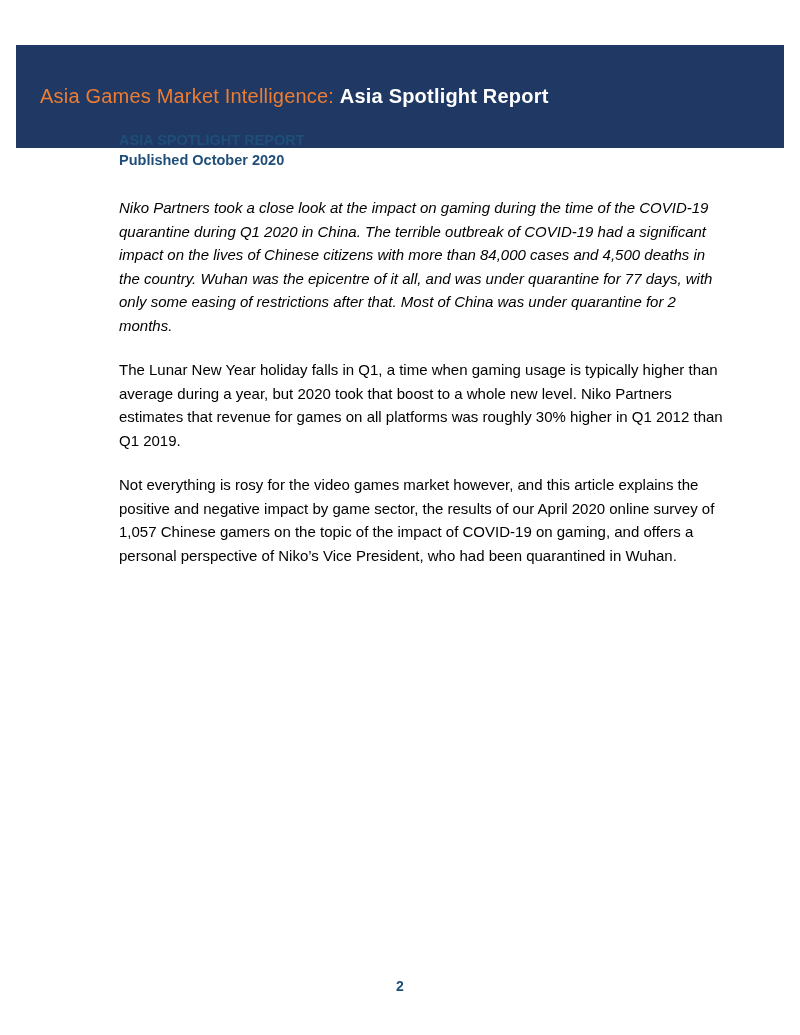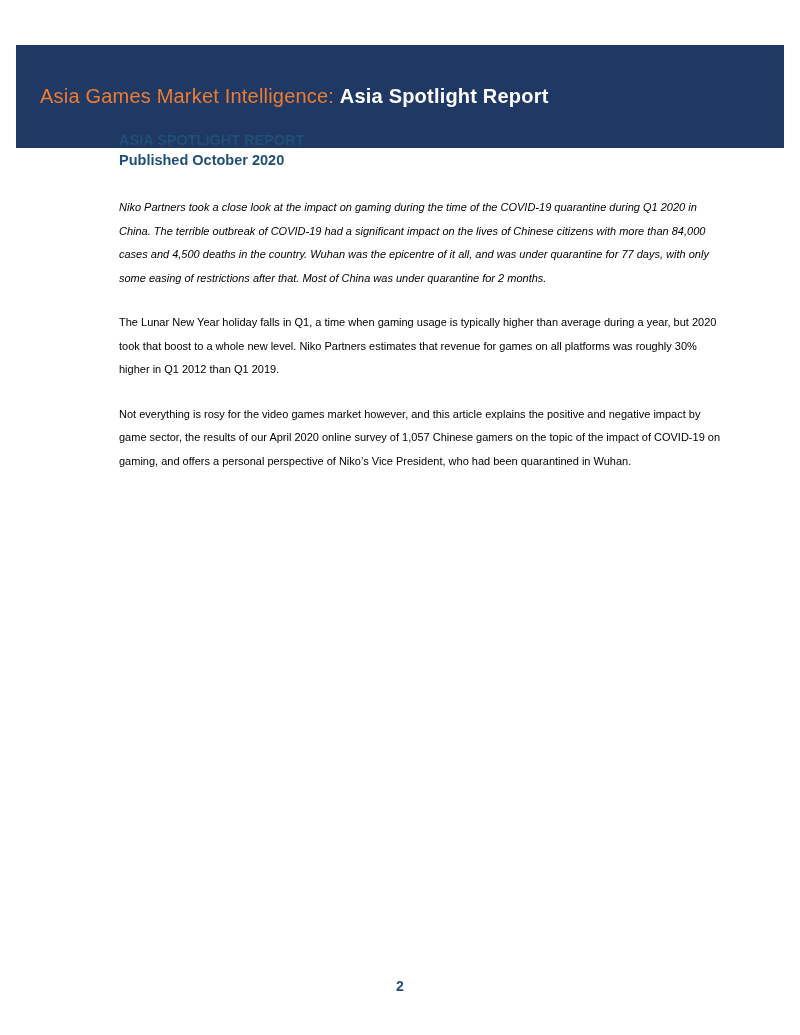--- a/index.html
+++ b/index.html
@@ -55,21 +55,21 @@
     color: #1F4E79;
     font-weight: 700;
     font-size: 14.5px;
     line-height: 20px;
     margin-bottom: 26px;
   }
   .heading-block div {
     margin: 0;
   }
   .para {
-    font-size: 11px;
+    font-size: 15px;
     line-height: 23.5px;
     margin: 0 0 21px 0;
     text-align: left;
   }
   .para.italic {
     font-style: italic;
   }
   
   .footer {
     position: absolute;

